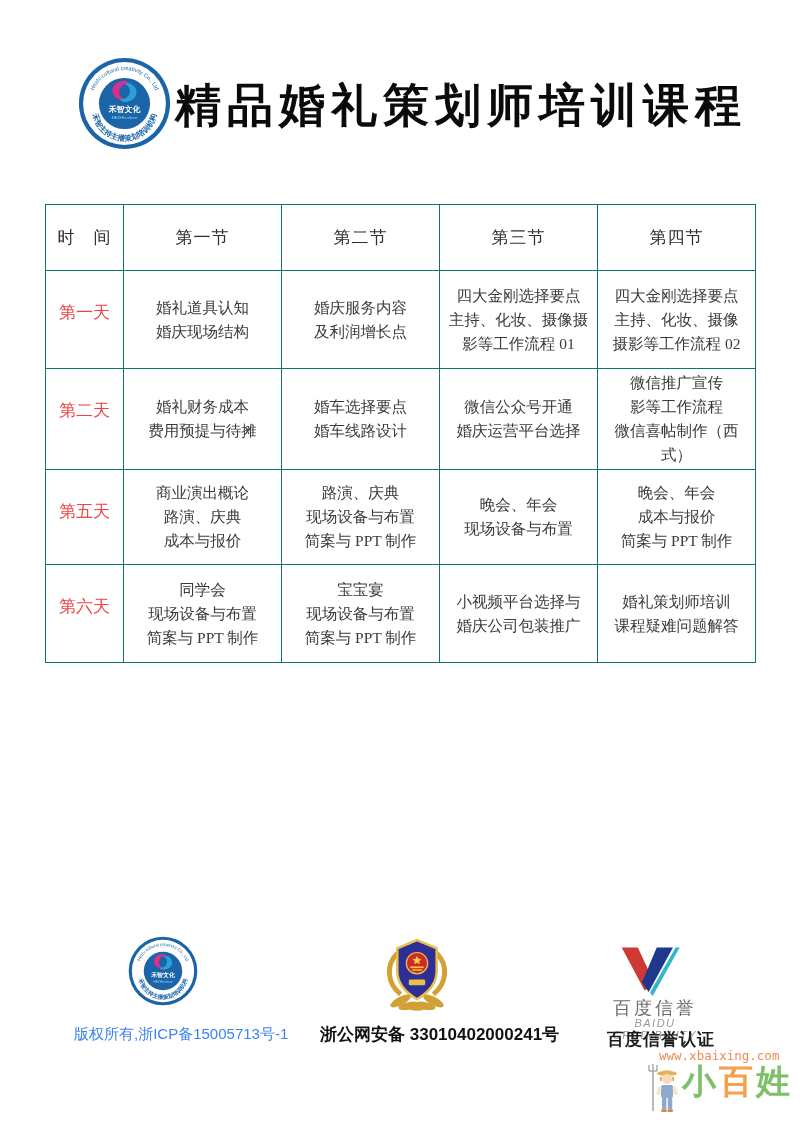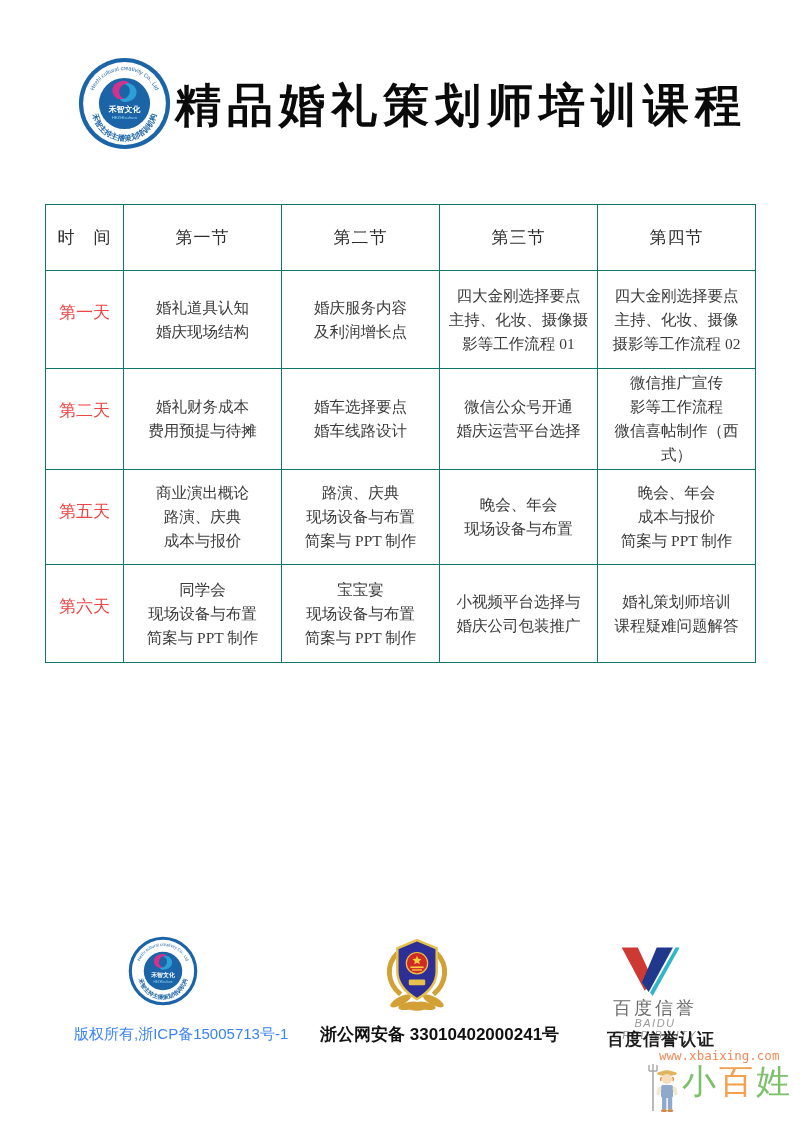--- a/index.html
+++ b/index.html
@@ -53,21 +53,21 @@
   }
   .baidu-cert {
     position:absolute; left:595px; top:1028px; width:120px; text-align:right;
     font-family:"Liberation Sans","DejaVu Sans",sans-serif;
     font-size:17px; font-weight:600; color:#1c1c1c; letter-spacing:1px;
   }
   
   .farmer { position:absolute; left:647px; top:1063px; width:36px; height:52px; }
   .wm-text {
     position:absolute; left:682px; top:1059px; width:115px;
-    font-size:34px; font-weight:normal; letter-spacing:3px; white-space:nowrap;
+    font-size:34px; font-weight:bold; letter-spacing:3px; white-space:nowrap;
     font-family:"Liberation Sans","DejaVu Sans",sans-serif;
   }
   .wm-url {
     position:absolute; left:659px; top:1048px; width:140px;
     font-family:"DejaVu Sans Mono",monospace; font-size:12.5px; color:#ef8a57;
     white-space:nowrap;
   }
   svg text { user-select:none; }
 </style>
 </head>

